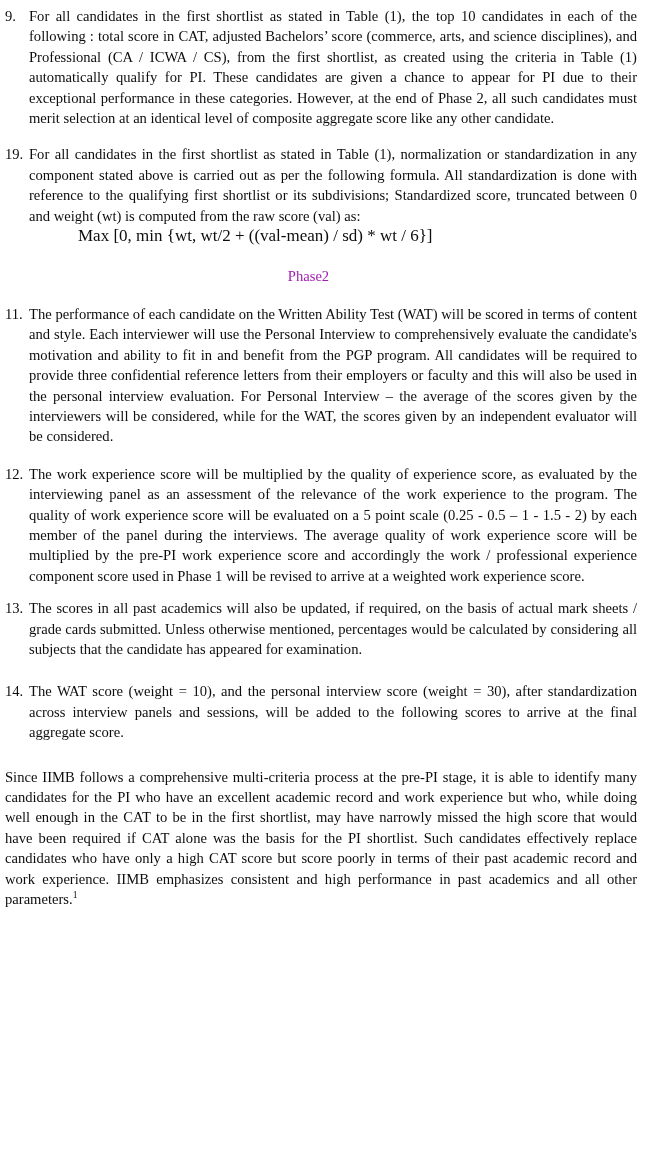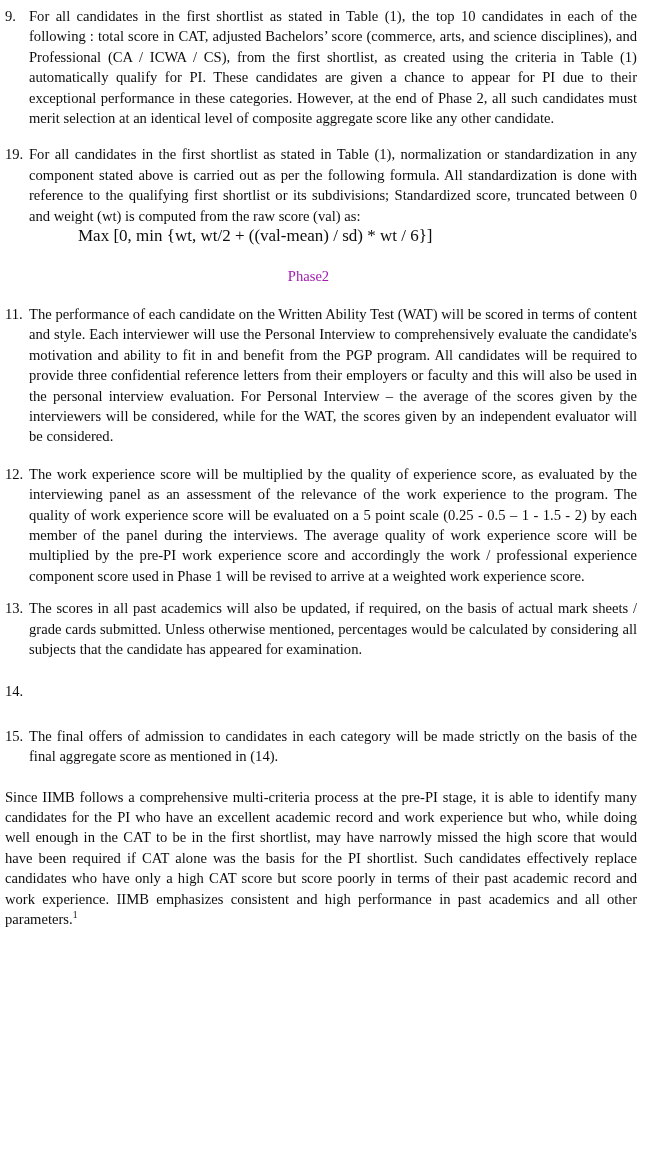--- a/index.html
+++ b/index.html
@@ -148,25 +148,20 @@
   <div class="item sp-13">
     <span class="num">13.</span>
     <div class="body">
       <p class="last">The scores in all past academics will also be updated, if required, on the basis of actual mark sheets / grade cards submitted.   Unless otherwise mentioned, percentages would be calculated by considering all subjects that the candidate has appeared for examination.</p>
     </div>
   </div>
 
   <div class="item sp-14">
     <span class="num">14.</span>
     <div class="body">
+      <p class="last">The WAT score (weight = 10), and the personal interview score (weight = 30), after standardization across interview panels and sessions, will be added to the following scores to arrive at the final aggregate score.</p>
     </div>
   </div>
 
-  <div class="item sp-15">
-    <span class="num">15.</span>
-    <div class="body">
-      <p class="last">The final offers of admission to candidates in each category will be made strictly on the basis of the final aggregate score as mentioned in (14).</p>
-    </div>
-  </div>
 
   <p class="closing"><span>Since IIMB follows a comprehensive multi-criteria process at the pre-PI stage, it is able to identify many candidates for the PI who have an excellent academic record and work experience but who, while doing well enough in the CAT to be in the first shortlist, may have narrowly missed the high score that would have been required if CAT alone was the basis for the PI shortlist.   Such candidates effectively replace candidates who have only a high CAT score but score poorly in terms of their past academic record and work experience.   IIMB emphasizes consistent and high performance in past academics and all other parameters.</span><sup>1</sup></p>
 
 </div>
 
 </body></html>

